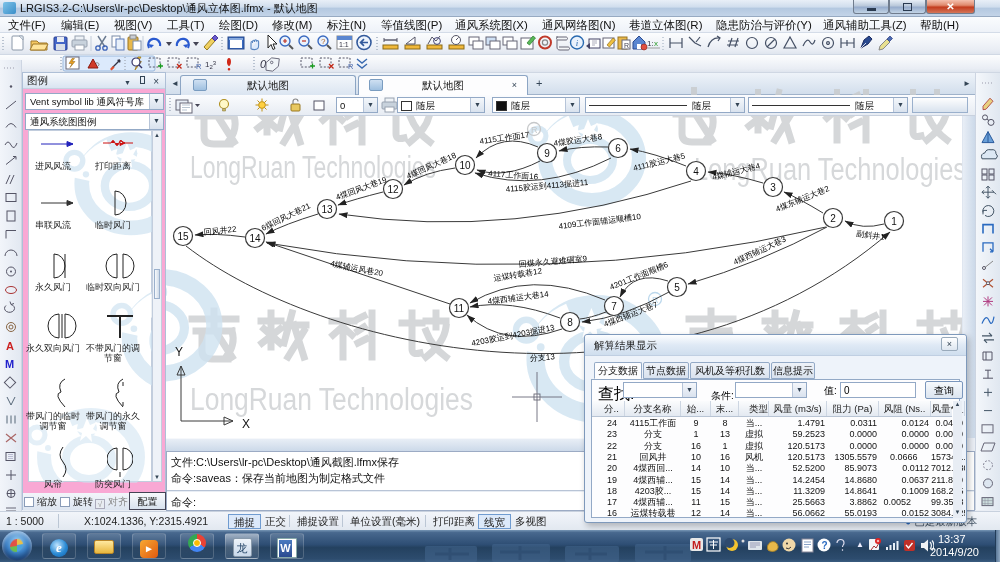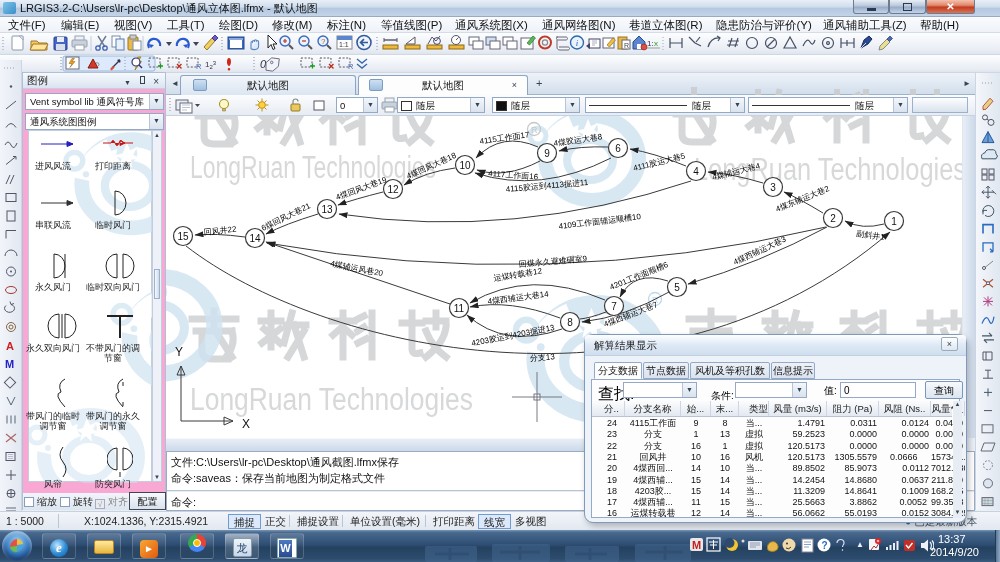--- a/index.html
+++ b/index.html
@@ -38,21 +38,21 @@
 
 #cmd{left:166px;top:451px;width:809px;height:60px;background:#fff;border:1px solid #9cabc4;font-size:11px;color:#111}
 
 #status{left:0;top:511px;width:1000px;height:19px;background:linear-gradient(#f2f5fa,#e2e8f0);border-top:1px solid #c8d1de;font-size:10.5px;color:#222}
 .sbtn{position:absolute;top:2px;height:15px;line-height:14px;padding:0 5px;font-size:10.5px}
 .sbtn.on{border:1px solid #6f9bd0;background:#dcE9fa}
 
 #taskbar{left:0;top:530px;width:1000px;height:32px;background:linear-gradient(#7796b5 0%,#48688e 8%,#2e4e74 45%,#24415f 55%,#2d4c6e 90%,#3a5c80)}
 .tico{position:absolute;top:3px;width:34px;height:26px;border:1px solid rgba(255,255,255,.18);border-radius:3px;background:linear-gradient(rgba(255,255,255,.14),rgba(255,255,255,.04) 55%,rgba(0,0,0,.06));text-align:center;font-size:15px;line-height:25px}
 
-#fpanel{left:584px;top:334px;width:383px;height:189px;background:#eef3fa;border:1px solid #7e99bb;border-radius:9px;box-shadow:2px 3px 6px rgba(0,0,0,.25)}
+#fpanel{left:584px;top:334px;width:383px;height:189px;background:#eef3fa;border:1px solid #7e99bb;border-radius:3px;box-shadow:2px 3px 6px rgba(0,0,0,.25)}
 </style></head><body>
 <div id="app">
   <div id="title" class="abs">
       <span style="position:absolute;left:3px;top:2px;width:13px;height:12px;background:linear-gradient(135deg,#7ec3e8,#3a8ec9);border-radius:2px"></span>
       <span class="txt">LRGIS3.2-C:\Users\lr-pc\Desktop\通风立体图.lfmx - 默认地图</span>
     <span class="winbtn" style="left:853px;width:36px">
         <span style="display:block;margin:8px auto 0;width:9px;height:3px;background:#2a3a50"></span>
       </span>
     <span class="winbtn" style="left:889px;width:37px">
         <span style="display:block;margin:3px auto 0;width:9px;height:8px;border:1px solid #2a3a50"></span>
@@ -811,21 +811,21 @@
       <span style="position:absolute;left:235px;width:52px;text-align:right;overflow:hidden;padding-right:2px;box-sizing:border-box">1305.5579</span>
       <span style="position:absolute;left:298px;width:52px;text-align:left;overflow:hidden;padding-right:2px;box-sizing:border-box">0.0666</span>
       <span style="position:absolute;left:339px;width:34px;text-align:right;overflow:hidden;padding-right:2px;box-sizing:border-box">157342..</span>
     </div>
     <div style="position:absolute;left:7px;top:128.2px;width:360px;height:11.3px;font-size:9px;color:#111;line-height:11px">
       <span style="position:absolute;left:7px;width:26px;text-align:center;overflow:hidden">20</span>
       <span style="position:absolute;left:33px;width:56px;text-align:center;overflow:hidden">4煤西回...</span>
       <span style="position:absolute;left:89px;width:30px;text-align:center;overflow:hidden">14</span>
       <span style="position:absolute;left:119px;width:28px;text-align:center;overflow:hidden">10</span>
       <span style="position:absolute;left:147px;width:30px;text-align:center;overflow:hidden">当...</span>
-      <span style="position:absolute;left:177px;width:58px;text-align:right;overflow:hidden;padding-right:2px;box-sizing:border-box">89.8502</span>
+      <span style="position:absolute;left:177px;width:58px;text-align:right;overflow:hidden;padding-right:2px;box-sizing:border-box">52.5200</span>
       <span style="position:absolute;left:235px;width:52px;text-align:right;overflow:hidden;padding-right:2px;box-sizing:border-box">85.9073</span>
       <span style="position:absolute;left:287px;width:52px;text-align:right;overflow:hidden;padding-right:2px;box-sizing:border-box">0.0112</span>
       <span style="position:absolute;left:339px;width:34px;text-align:right;overflow:hidden;padding-right:2px;box-sizing:border-box">7012.830</span>
     </div>
     <div style="position:absolute;left:7px;top:139.5px;width:360px;height:11.3px;font-size:9px;color:#111;line-height:11px">
       <span style="position:absolute;left:7px;width:26px;text-align:center;overflow:hidden">19</span>
       <span style="position:absolute;left:33px;width:56px;text-align:center;overflow:hidden">4煤西辅...</span>
       <span style="position:absolute;left:89px;width:30px;text-align:center;overflow:hidden">15</span>
       <span style="position:absolute;left:119px;width:28px;text-align:center;overflow:hidden">14</span>
       <span style="position:absolute;left:147px;width:30px;text-align:center;overflow:hidden">当...</span>
@@ -846,21 +846,21 @@
       <span style="position:absolute;left:339px;width:34px;text-align:right;overflow:hidden;padding-right:2px;box-sizing:border-box">168.275</span>
     </div>
     <div style="position:absolute;left:7px;top:162.10000000000002px;width:360px;height:11.3px;font-size:9px;color:#111;line-height:11px">
       <span style="position:absolute;left:7px;width:26px;text-align:center;overflow:hidden">17</span>
       <span style="position:absolute;left:33px;width:56px;text-align:center;overflow:hidden">4煤西辅...</span>
       <span style="position:absolute;left:89px;width:30px;text-align:center;overflow:hidden">11</span>
       <span style="position:absolute;left:119px;width:28px;text-align:center;overflow:hidden">15</span>
       <span style="position:absolute;left:147px;width:30px;text-align:center;overflow:hidden">当...</span>
       <span style="position:absolute;left:177px;width:58px;text-align:right;overflow:hidden;padding-right:2px;box-sizing:border-box">25.5663</span>
       <span style="position:absolute;left:235px;width:52px;text-align:right;overflow:hidden;padding-right:2px;box-sizing:border-box">3.8862</span>
-      <span style="position:absolute;left:287px;width:52px;text-align:right;overflow:hidden;padding-right:4px;box-sizing:border-box">0.0052</span>
+      <span style="position:absolute;left:287px;width:52px;text-align:right;overflow:hidden;padding-right:20px;box-sizing:border-box">0.0052</span>
       <span style="position:absolute;left:339px;width:34px;text-align:right;overflow:hidden;padding-right:2px;box-sizing:border-box">99.3558</span>
     </div>
     <div style="position:absolute;left:7px;top:173.40000000000003px;width:360px;height:11.3px;font-size:9px;color:#111;line-height:11px">
       <span style="position:absolute;left:7px;width:26px;text-align:center;overflow:hidden">16</span>
       <span style="position:absolute;left:33px;width:56px;text-align:center;overflow:hidden">运煤转载巷</span>
       <span style="position:absolute;left:89px;width:30px;text-align:center;overflow:hidden">12</span>
       <span style="position:absolute;left:119px;width:28px;text-align:center;overflow:hidden">14</span>
       <span style="position:absolute;left:147px;width:30px;text-align:center;overflow:hidden">当...</span>
       <span style="position:absolute;left:177px;width:58px;text-align:right;overflow:hidden;padding-right:2px;box-sizing:border-box">56.0662</span>
       <span style="position:absolute;left:235px;width:52px;text-align:right;overflow:hidden;padding-right:2px;box-sizing:border-box">55.0193</span>

